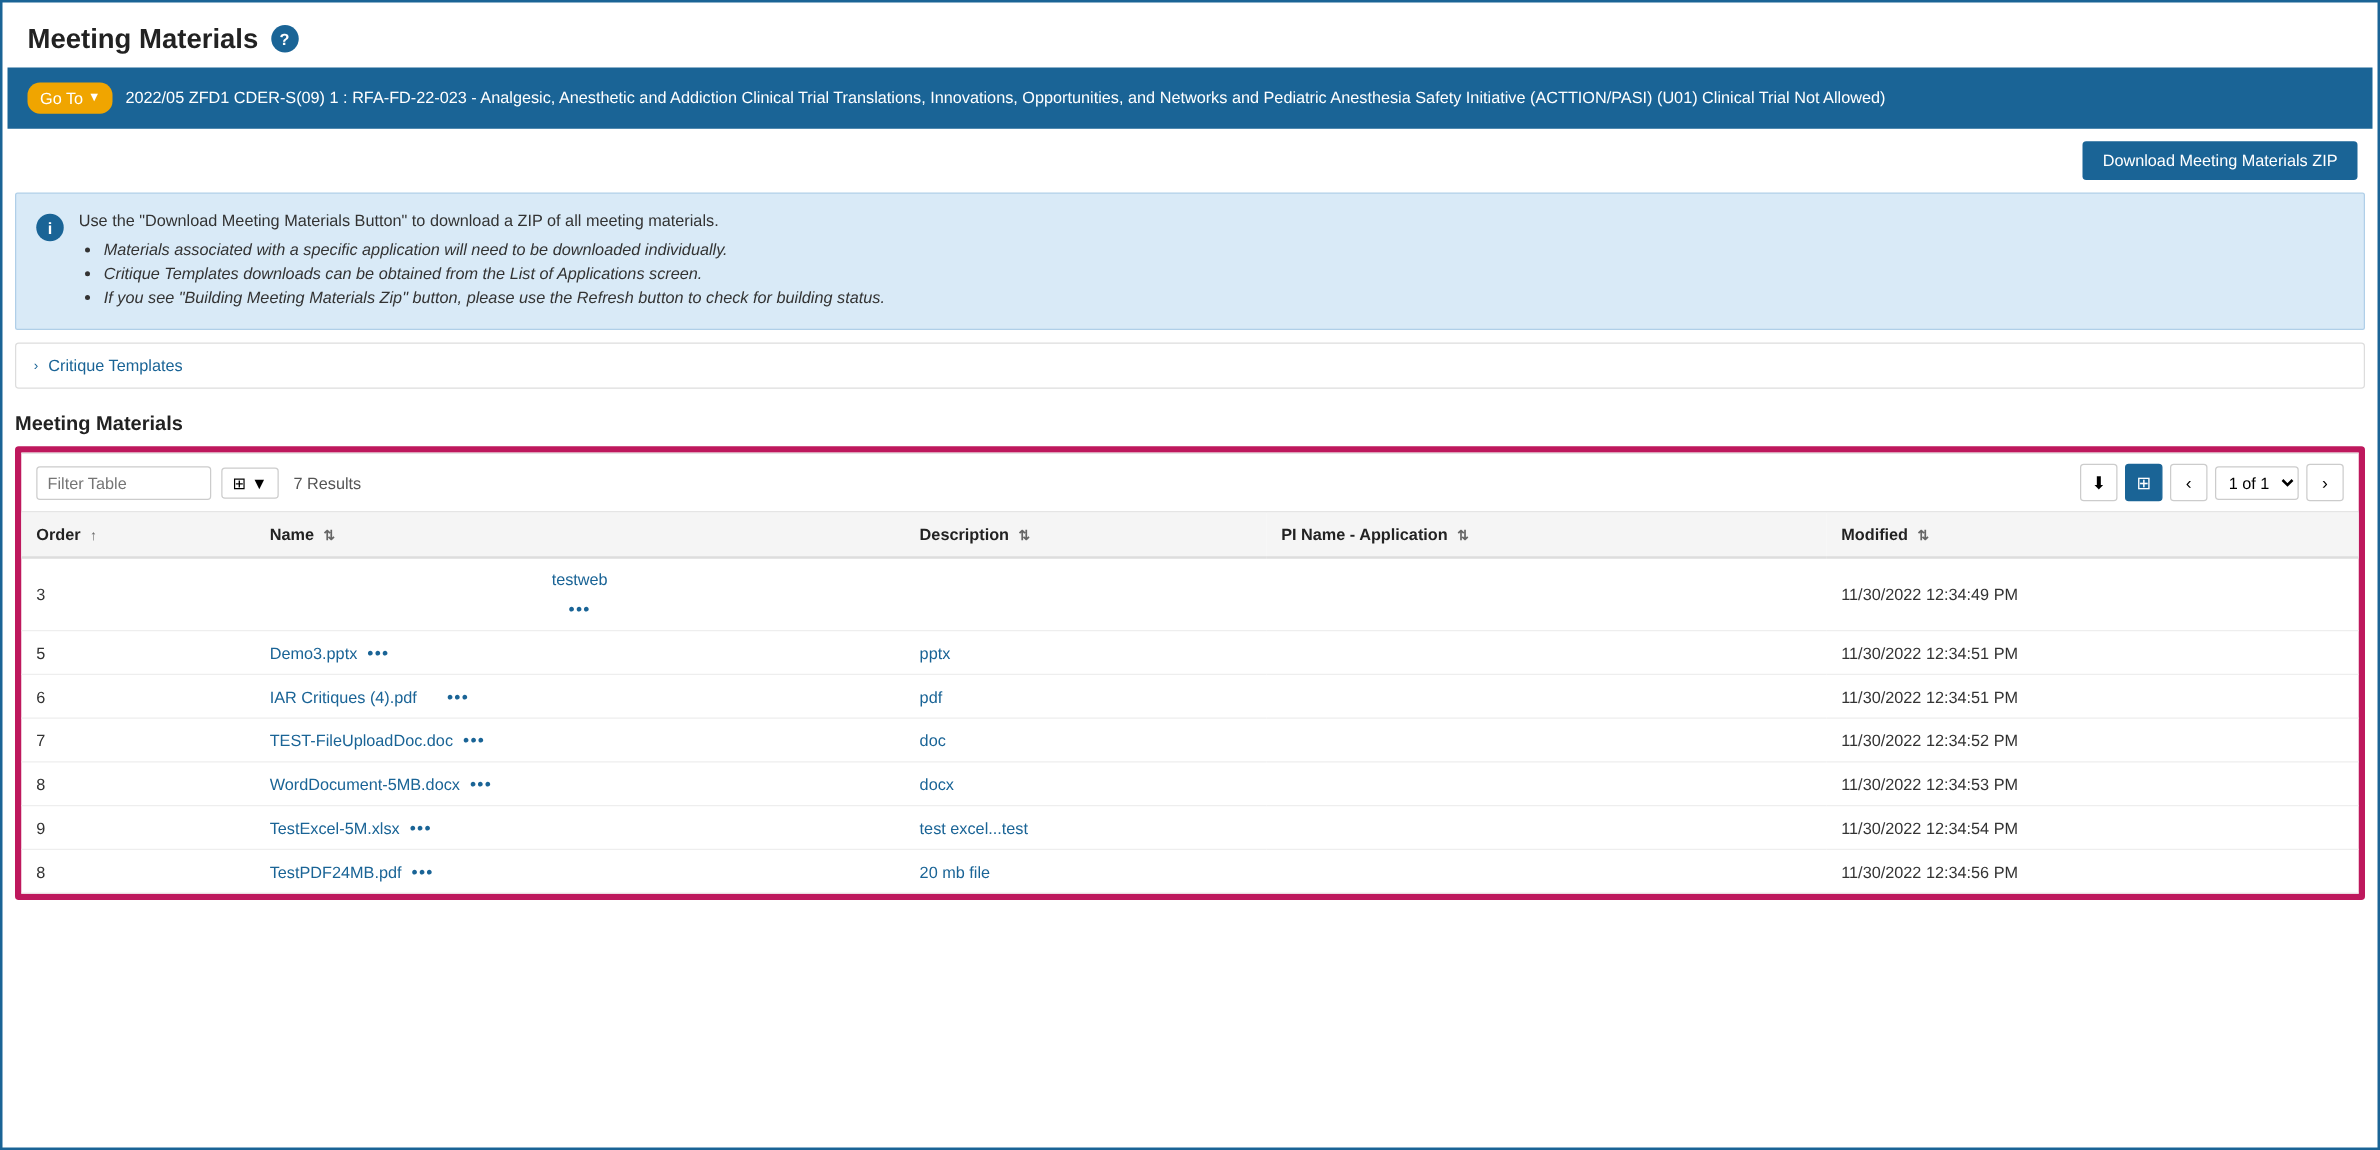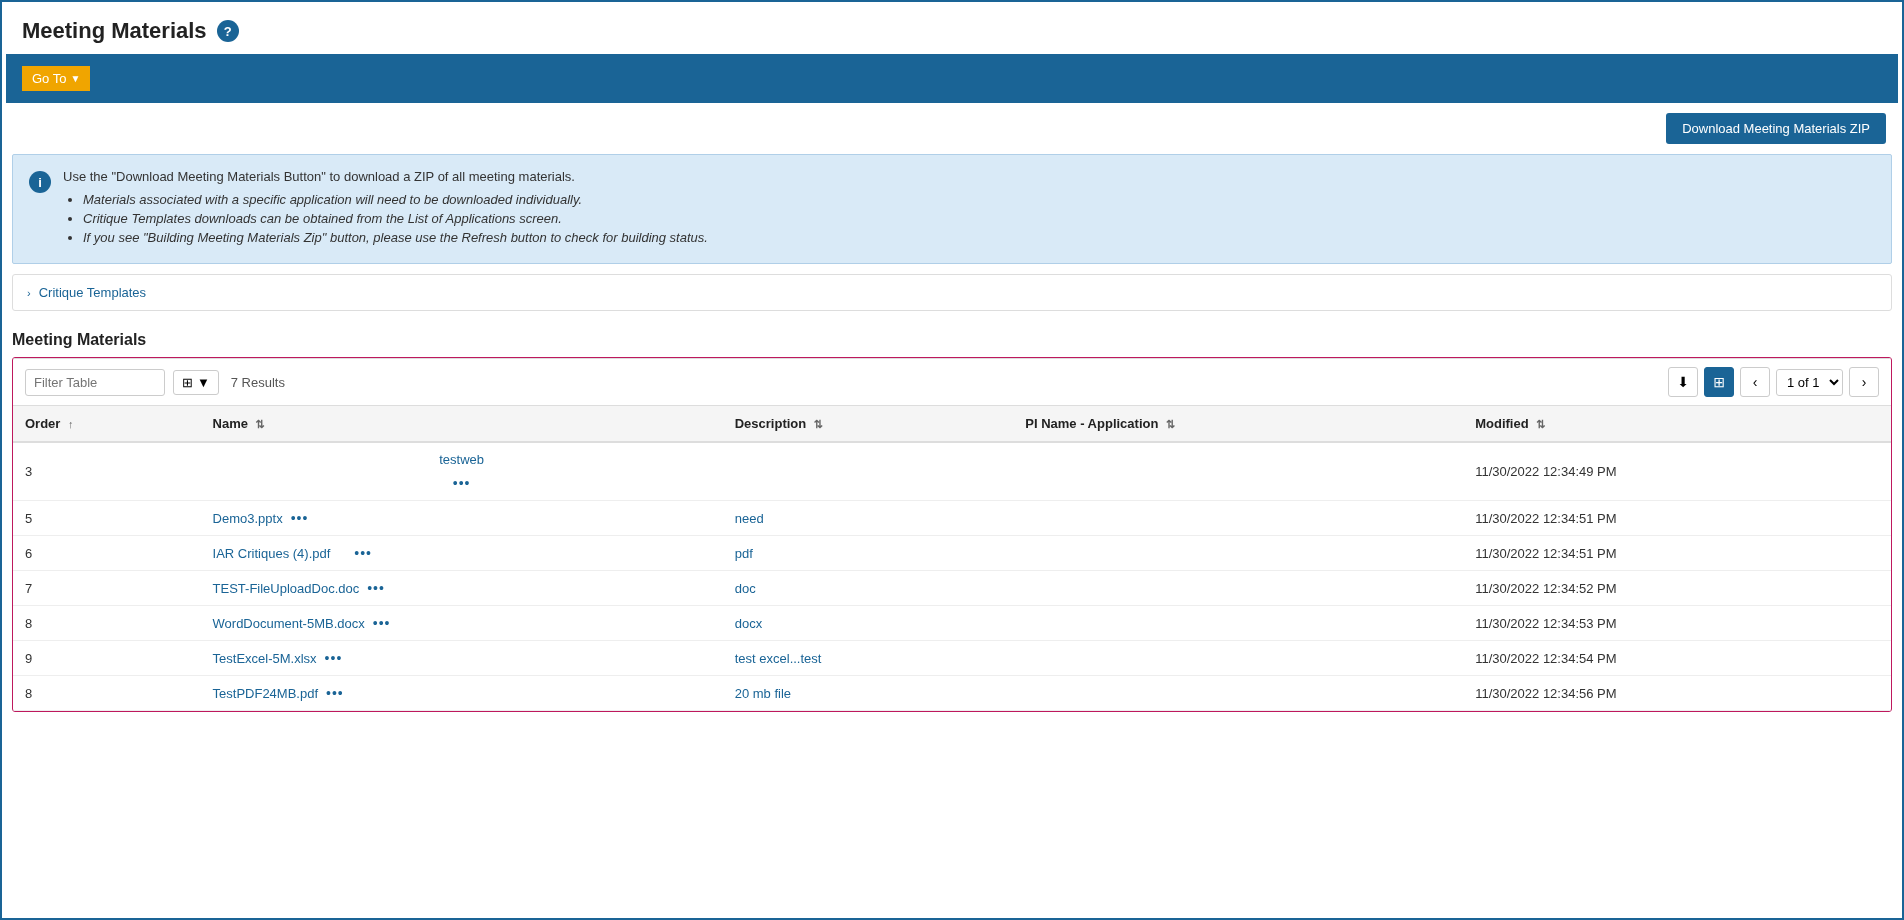--- a/index.html
+++ b/index.html
@@ -3,21 +3,21 @@
   <meta charset="utf-8">
   <style>
     * { box-sizing: border-box; margin: 0; padding: 0; }
     body { font-family: Arial, sans-serif; font-size: 13px; color: #333; background: #fff; border: 2px solid #1a6496; min-height: 920px; }
 
     .page-header { padding: 16px 20px 10px 20px; display: flex; align-items: center; gap: 10px; }
     .page-title { font-size: 22px; font-weight: bold; color: #222; }
     .help-icon { width: 22px; height: 22px; border-radius: 50%; background: #1a6496; color: #fff; display: inline-flex; align-items: center; justify-content: center; font-weight: bold; font-size: 13px; cursor: pointer; }
 
     .banner { background: #1a6496; color: #fff; padding: 12px 16px; display: flex; align-items: center; gap: 10px; margin: 0 4px; }
-    .goto-btn { background: #f0a500; color: #fff; border: none; padding: 5px 10px; border-radius: 0; cursor: pointer; font-size: 13px; display: flex; align-items: center; gap: 4px; white-space: nowrap; }
+    .goto-btn { background: #f0a500; color: #fff; border: none; padding: 5px 10px; border-radius: 10px; cursor: pointer; font-size: 13px; display: flex; align-items: center; gap: 4px; white-space: nowrap; }
     .goto-btn .dropdown-arrow { font-size: 10px; }
     .banner-text { font-size: 13px; line-height: 1.4; }
 
     .toolbar-row { display: flex; justify-content: flex-end; padding: 10px 16px; }
     .download-zip-btn { background: #1a6496; color: #fff; border: none; padding: 8px 16px; border-radius: 3px; cursor: pointer; font-size: 13px; }
 
     .info-box { background: #d9eaf7; border: 1px solid #b0cfe8; margin: 0 10px 10px 10px; padding: 14px 16px; display: flex; gap: 12px; border-radius: 2px; }
     .info-icon { width: 22px; height: 22px; border-radius: 50%; background: #1a6496; color: #fff; display: inline-flex; align-items: center; justify-content: center; font-weight: bold; font-size: 13px; flex-shrink: 0; margin-top: 2px; }
     .info-content { font-size: 13px; color: #333; }
     .info-content p { margin-bottom: 8px; }
@@ -41,35 +41,36 @@
     .pagination-select { border: 1px solid #ccc; padding: 4px 6px; border-radius: 3px; font-size: 13px; background: #fff; cursor: pointer; }
 
     table { width: 100%; border-collapse: collapse; font-size: 13px; }
     thead tr { background: #f5f5f5; }
     th { text-align: left; padding: 10px 12px; border-bottom: 2px solid #ddd; font-weight: bold; color: #222; white-space: nowrap; }
     th .sort-icon { margin-left: 4px; color: #666; font-size: 11px; }
     tbody tr { border-bottom: 1px solid #eee; }
     td { padding: 9px 12px; color: #333; vertical-align: middle; }
     .ellipsis-btn { color: #1a6496; cursor: pointer; font-size: 14px; letter-spacing: 1px; }
 
-    .outer-border { border: 1px solid #be185d; border-radius: 3px; overflow: hidden; margin-bottom: 10px; }
+    .outer-border { border: 5px solid #be185d; border-radius: 3px; overflow: hidden; margin-bottom: 10px; }
   </style>
 </head>
 <body>
 
 <div class="page-header">
   <span class="page-title">Meeting Materials</span>
   <span class="help-icon">?</span>
 </div>
 
 <div class="banner">
   <button class="goto-btn">
     <span>Go To</span>
     <span class="dropdown-arrow">▼</span>
   </button>
+  <span class="banner-text">2022/05 ZFD1 CDER-S(09) 1 : RFA-FD-22-023 - Analgesic, Anesthetic and Addiction Clinical Trial Translations, Innovations, Opportunities, and Networks and Pediatric Anesthesia Safety Initiative (ACTTION/PASI) (U01) Clinical Trial Not Allowed)</span>
 </div>
 
 <div class="toolbar-row">
   <button class="download-zip-btn">Download Meeting Materials ZIP</button>
 </div>
 
 <div class="info-box">
   <span class="info-icon">i</span>
   <div class="info-content">
     <p>Use the "Download Meeting Materials Button" to download a ZIP of all meeting materials.</p>
@@ -145,21 +146,21 @@
       <td style="color:#333;"></td>
       <td></td>
       <td>11/30/2022 12:34:49 PM</td>
     </tr>
           <tr>
       <td>5</td>
       <td style="display:flex;align-items:center;gap:8px;">
         <span style="color:#1a6496;cursor:pointer;">Demo3.pptx</span>
         <span class="ellipsis-btn">•••</span>
       </td>
-      <td style="color:#1a6496;">need</td>
+      <td style="color:#1a6496;">pptx</td>
       <td></td>
       <td>11/30/2022 12:34:51 PM</td>
     </tr>
           <tr>
       <td>6</td>
       <td style="display:flex;align-items:center;gap:24px;">
         <span style="color:#1a6496;cursor:pointer;">IAR Critiques (4).pdf</span>
         <span class="ellipsis-btn">•••</span>
       </td>
       <td style="color:#1a6496;">pdf</td>

